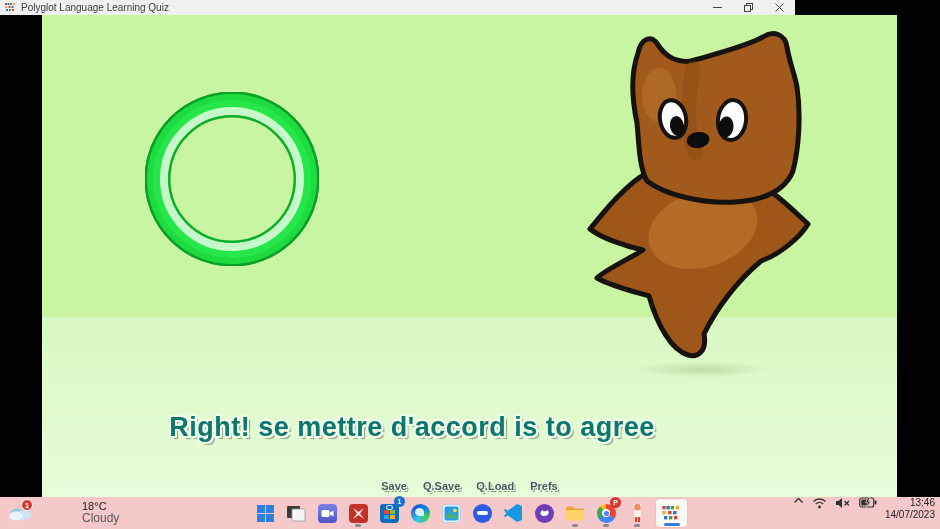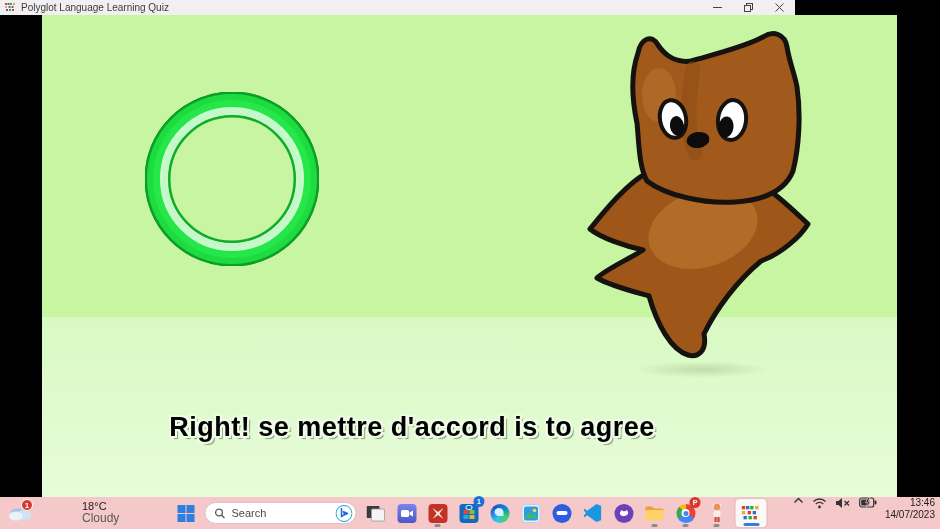--- a/index.html
+++ b/index.html
@@ -20,21 +20,21 @@
   .game { position:absolute; left:42px; top:0; width:855px; height:482px;
           background:#c7f5a2; overflow:hidden; }
   .floor { position:absolute; left:0; top:302px; width:855px; height:180px;
            background:linear-gradient(#d9f9c3, #e7fcd9); }
   .bear-shadow { position:absolute; left:592px; top:346px; width:135px; height:17px;
                  background:radial-gradient(ellipse at center, rgba(80,120,50,.22), rgba(80,120,50,0) 70%); }
   .ring-wrap  { position:absolute; left:103px; top:77px; width:174px; height:174px; }
   .bear-wrap  { position:absolute; left:543px; top:8px; width:227px; height:345px; }
 
   .subtitle { position:absolute; top:397px; left:0; width:740px; text-align:center;
-              font-size:27px; font-weight:bold; letter-spacing:.5px; color:#000000;
+              font-size:27px; font-weight:bold; letter-spacing:.5px; color:#0f766e;
               text-shadow:
                 -2px -2px 0 #eefbe6, 2px -2px 0 #eefbe6, -2px 2px 0 #eefbe6, 2px 2px 0 #eefbe6,
                 -2px 0 0 #eefbe6, 2px 0 0 #eefbe6, 0 -2px 0 #eefbe6, 0 2px 0 #eefbe6,
                 3px 3px 1px rgba(60,75,60,.55); }
 
   .game-buttons { position:absolute; top:465px; left:0; width:855px;
                   display:flex; justify-content:center; gap:16px; }
   .game-btn { font-size:11px; font-weight:bold; color:#4f5860; cursor:pointer;
               text-shadow:
                 -1px -1px 0 #e9fadf, 1px -1px 0 #e9fadf, -1px 1px 0 #e9fadf, 1px 1px 0 #e9fadf,
@@ -176,20 +176,26 @@
         </g>
 
         <ellipse cx="92" cy="103" rx="7" ry="10" fill="#0c0c0c" transform="rotate(-10 92 103)"></ellipse>
         <ellipse cx="141" cy="104" rx="7.5" ry="10.5" fill="#0c0c0c" transform="rotate(7 141 104)"></ellipse>
         <ellipse cx="113" cy="117" rx="11.5" ry="8" fill="#0c0c0c" transform="rotate(-8 113 117)"></ellipse>
       </svg>
     </div>
 
     <div class="subtitle">Right! se mettre d'accord is to agree</div>
 
+    <div class="game-buttons">
+      <span class="game-btn">Save</span>
+      <span class="game-btn">Q.Save</span>
+      <span class="game-btn">Q.Load</span>
+      <span class="game-btn">Prefs</span>
+    </div>
   </div>
 </div>
 
 <div class="taskbar">
 
   <div class="weather">
     <div class="wicon">
       <svg class="ico" width="24" height="20" viewBox="0 0 24 20">
         <ellipse cx="10" cy="13" rx="8" ry="5.5" fill="#9fc3e8"></ellipse>
         <ellipse cx="16" cy="14" rx="7" ry="5" fill="#cfe3f6"></ellipse>
@@ -207,31 +213,20 @@
 
     <div class="tb-item">
       <div class="start-grid">
         <span></span>
           <span></span>
           <span></span>
           <span></span>
       </div>
     </div>
 
-    <div class="search-pill">
-      <svg class="ico" width="11" height="11" viewBox="0 0 11 11">
-        <circle cx="4.5" cy="4.5" r="3.4" fill="none" stroke="#555" stroke-width="1.3"></circle>
-        <line x1="7.2" y1="7.2" x2="10" y2="10" stroke="#555" stroke-width="1.3"></line>
-      </svg>
-      <span class="stxt">Search</span>
-      <svg class="ico" width="17" height="17" viewBox="0 0 17 17">
-        <circle cx="8.5" cy="8.5" r="8" fill="#fff" stroke="#1b9de2" stroke-width="1"></circle>
-        <path d="M6 3 v8.5 l2.5 -1.6 l3.5 -1.5 l-4 -1.7 l1.2 2.6" fill="none" stroke="#1a6fd4" stroke-width="1.6" stroke-linejoin="round"></path>
-      </svg>
-    </div>
 
     <div class="tb-item">
       <svg class="ico" width="19" height="17" viewBox="0 0 19 17">
         <rect x="0" y="1" width="13" height="12" rx="1" fill="#3b3b3b"></rect>
         <rect x="5" y="4" width="13" height="12" rx="1" fill="#f4f4f4" stroke="#9a9a9a" stroke-width="0.8"></rect>
       </svg>
     </div>
 
     <div class="tb-item">
       <div class="sq18" style="background:linear-gradient(#7b83eb,#4e56c6);">

